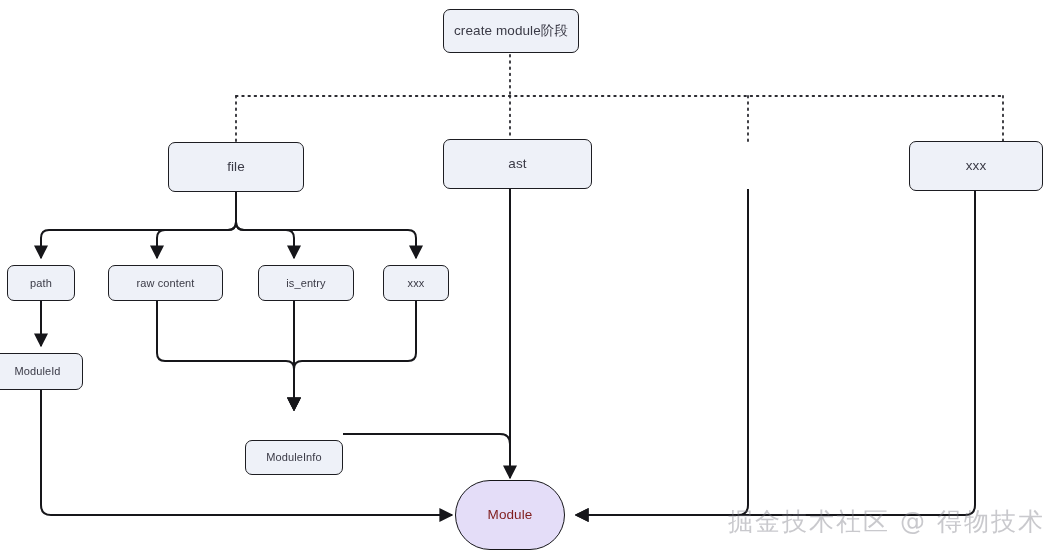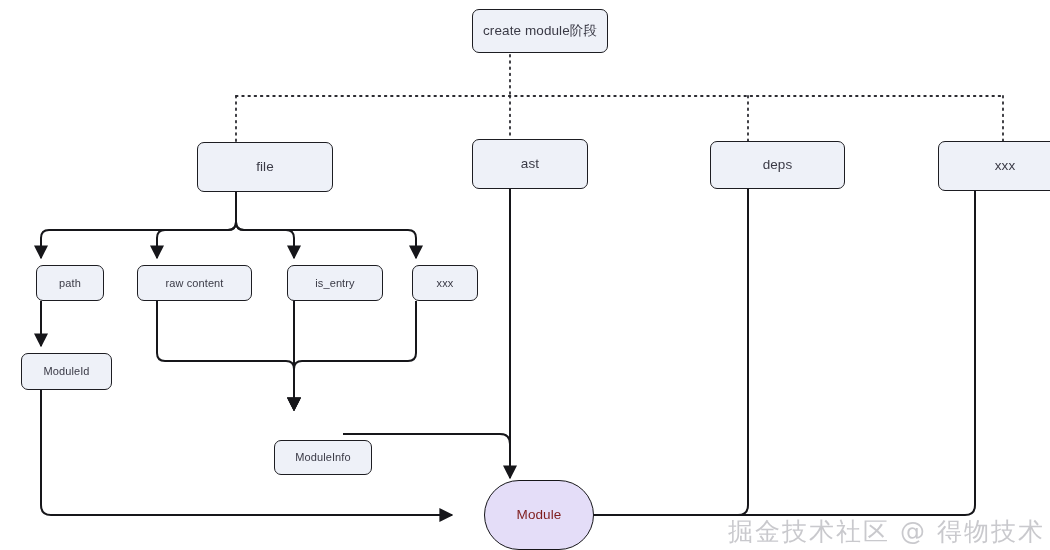--- a/index.html
+++ b/index.html
@@ -31,40 +31,38 @@
     background: #eef1f8;
     border: 1.6px solid #1d1d22;
     border-radius: 7px;
     color: #3a3a46;
     font-size: 13.5px;
     letter-spacing: .1px;
     text-align: right;
     line-height: 1.1;
     white-space: nowrap;
     z-index: 2;
-    margin-left: 29px;
   }
   .node.small { font-size: 11px; border-radius: 7px; }
   .node.pill {
     background: #e4ddf8;
     border: 1.6px solid #16161a;
     border-radius: 42px;
     color: #7f1d1d;
     font-size: 13.5px;
   }
   .watermark {
     position: absolute;
     color: rgba(120,120,130,0.40);
     font-size: 25px;
     font-family: "DejaVu Sans", sans-serif;
     letter-spacing: 2px;
     white-space: nowrap;
     z-index: 5;
     user-select: none;
-    margin-top: 10px;
   }
 </style>
 </head>
 <body>
 
 <div id="canvas">
 
   <svg id="edges" viewBox="0 0 1050 550" xmlns="http://www.w3.org/2000/svg">
     <defs>
       <marker id="arrow" viewBox="0 0 10 10" refX="9" refY="5" markerWidth="7" markerHeight="7" orient="auto-start-reverse">
@@ -121,27 +119,24 @@
   </svg>
 
   <div class="node" style="left:443px; top:9px; width:136px; height:44px;">
     <span>create module阶段</span>
   </div>
 
   <div class="node" style="left:168px; top:142px; width:136px; height:50px;">
     <span>file</span>
   </div>
 
-  <div class="node" style="left:443px; top:139px; width:116px; height:50px;">
+  <div class="node" style="left:443px; top:139px; width:149px; height:50px;">
     <span>ast</span>
   </div>
 
-  <div class="node" style="left:681px; top:141px; width:135px; height:48px;">
-    <span>deps</span>
-  </div>
 
   <div class="node" style="left:909px; top:141px; width:134px; height:50px;">
     <span>xxx</span>
   </div>
 
   <div class="node small" style="left:7px; top:265px; width:68px; height:36px;">
     <span>path</span>
   </div>
 
   <div class="node small" style="left:108px; top:265px; width:115px; height:36px;">

